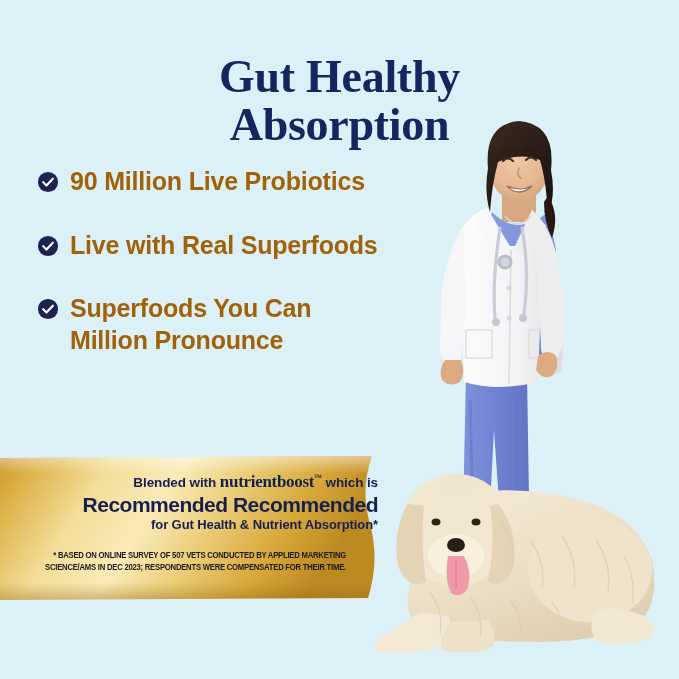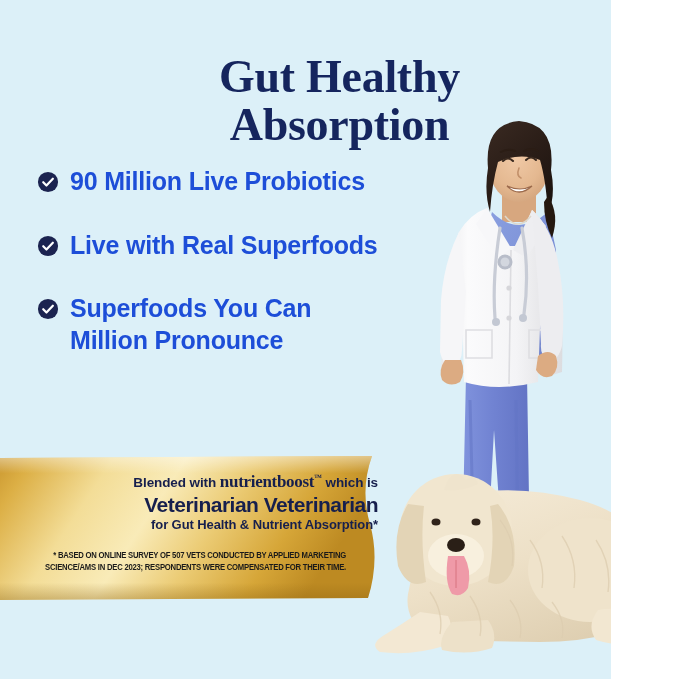--- a/index.html
+++ b/index.html
@@ -7,21 +7,21 @@
     padding: 0;
   }
   body {
     width: 679px;
     height: 679px;
     overflow: hidden;
     font-family: "Liberation Sans", sans-serif;
   }
   #canvas {
     position: relative;
-    width: 611px;
+    width: 679px;
     height: 679px;
     background: #dcf0f8;
     overflow: hidden;
   }
 
   
   #title {
     position: absolute;
     left: 0;
     top: 22px;
@@ -56,21 +56,21 @@
     width: 22px;
     height: 22px;
     margin-top: 5px;
     margin-right: 11px;
   }
   .bullet-text {
     font-family: "Liberation Sans", sans-serif;
     font-weight: bold;
     font-size: 25px;
     line-height: 1.26;
-    color: #1d4ed8;
+    color: #a16207;
     letter-spacing: -0.2px;
   }
 
   
   #photo {
     position: absolute;
     left: 0;
     top: 0;
     width: 679px;
     height: 679px;
@@ -352,21 +352,21 @@
       <path d="M0 2 L378 0 Q366 34 376 68 Q386 104 374 142 L0 144 Z" fill="url(#goldGrad)"></path>
       <path d="M0 2 L378 0 Q366 34 376 68 Q386 104 374 142 L0 144 Z" fill="url(#goldEdge)"></path>
     </svg>
 
     <div id="banner-text">
       <div class="b-line1">
         <span>Blended with</span>
         <span class="b-brand"><span>nutrientboost</span><sup>™</sup></span>
         <span>which is</span>
       </div>
-      <div class="b-line2">Veterinarian Veterinarian</div>
+      <div class="b-line2">Recommended Recommended</div>
       <div class="b-line3">for Gut Health &amp; Nutrient Absorption*</div>
       <div class="b-footnote">
         <span>* BASED ON ONLINE SURVEY OF 507 VETS CONDUCTED BY APPLIED MARKETING</span>
         <span>SCIENCE/AMS IN DEC 2023; RESPONDENTS WERE COMPENSATED FOR THEIR TIME.</span>
       </div>
     </div>
   </div>
 
 </div>
 

